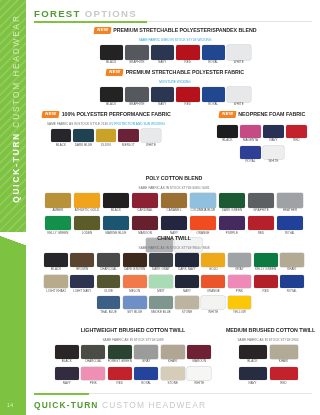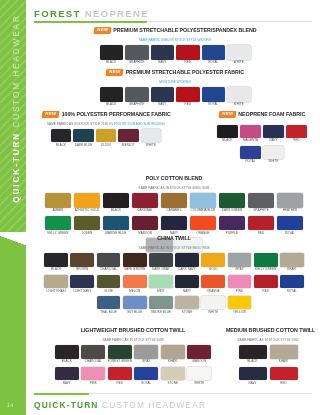--- a/index.html
+++ b/index.html
@@ -110,21 +110,21 @@
     <span class="a">QUICK-TURN</span>
     <span class="b">CUSTOM HEADWEAR</span>
   </div>
   <div id="page-num">14</div>
 </div>
 
 <div id="page">
 
   <div id="header">
     <div class="ttl">
-      <span class="g">FOREST</span><span class="s">&nbsp;</span><span class="s">NEOPRENE</span>
+      <span class="g">FOREST</span><span class="s">&nbsp;</span><span class="s">OPTIONS</span>
     </div>
     <div class="rule-green"></div>
     <div class="rule-grey"></div>
   </div>
 
   <div id="sections-root">
       <div class="section" style="left: 64px; top: 22px; width: 170px;">
         <div class="sec-head">
           <div><span class="newbadge">NEW</span><span class="sec-title">PREMIUM STRETCHABLE POLYESTER/SPANDEX BLEND</span></div>
           <div class="sec-sub"><span class="hl">SAME FABRIC USED IN STOCK STYLE WICKING</span></div>

